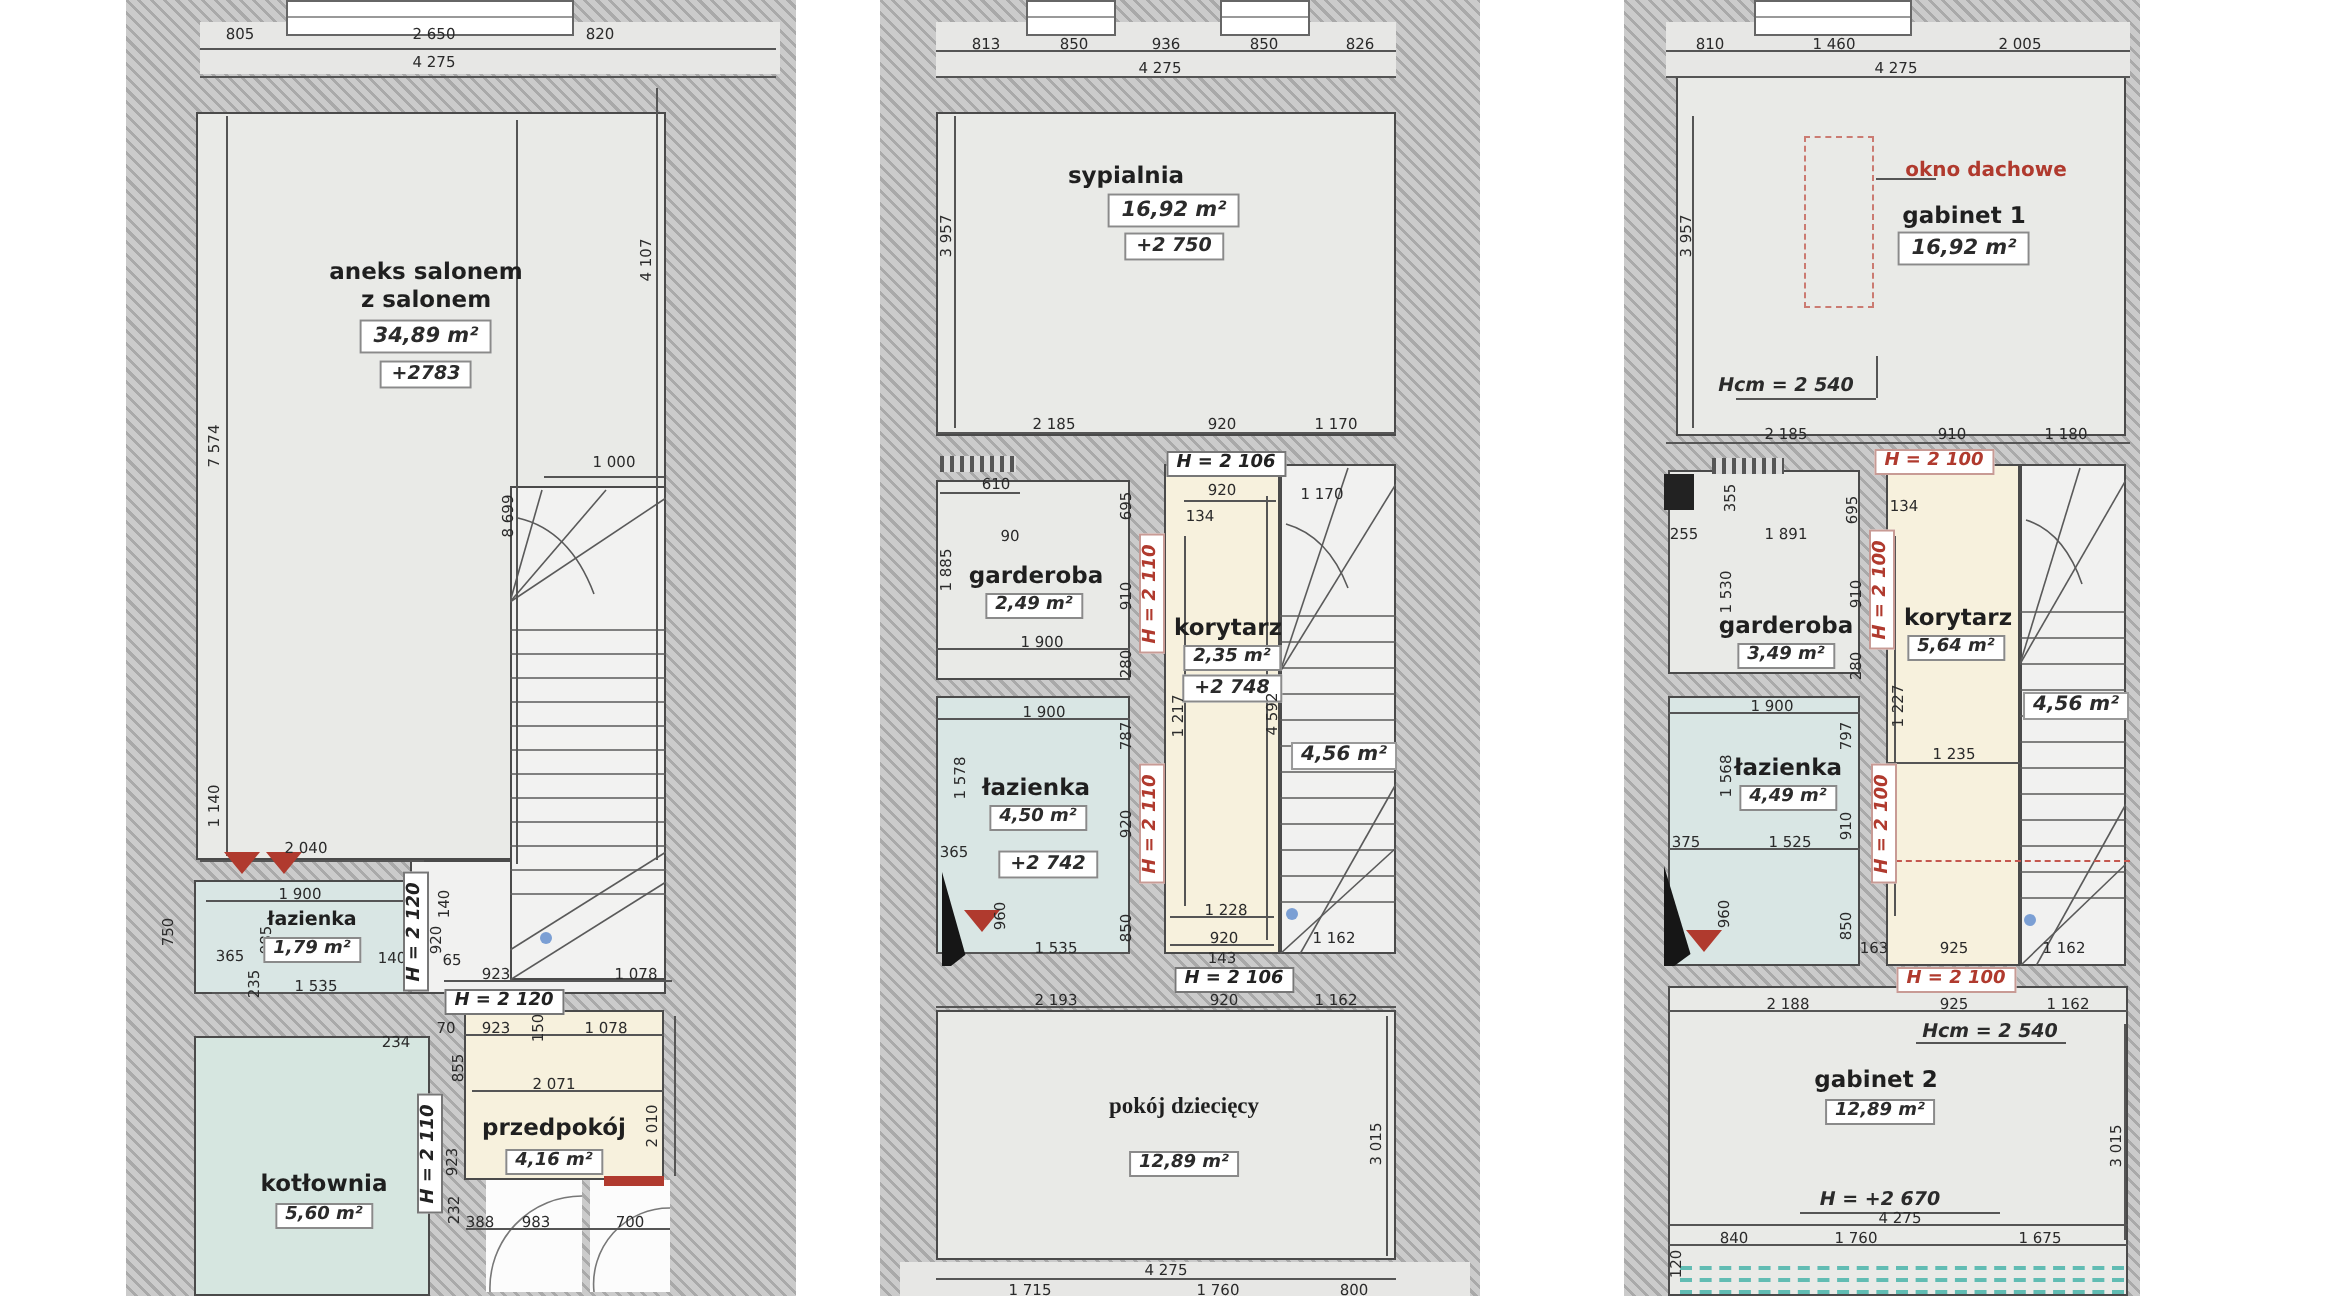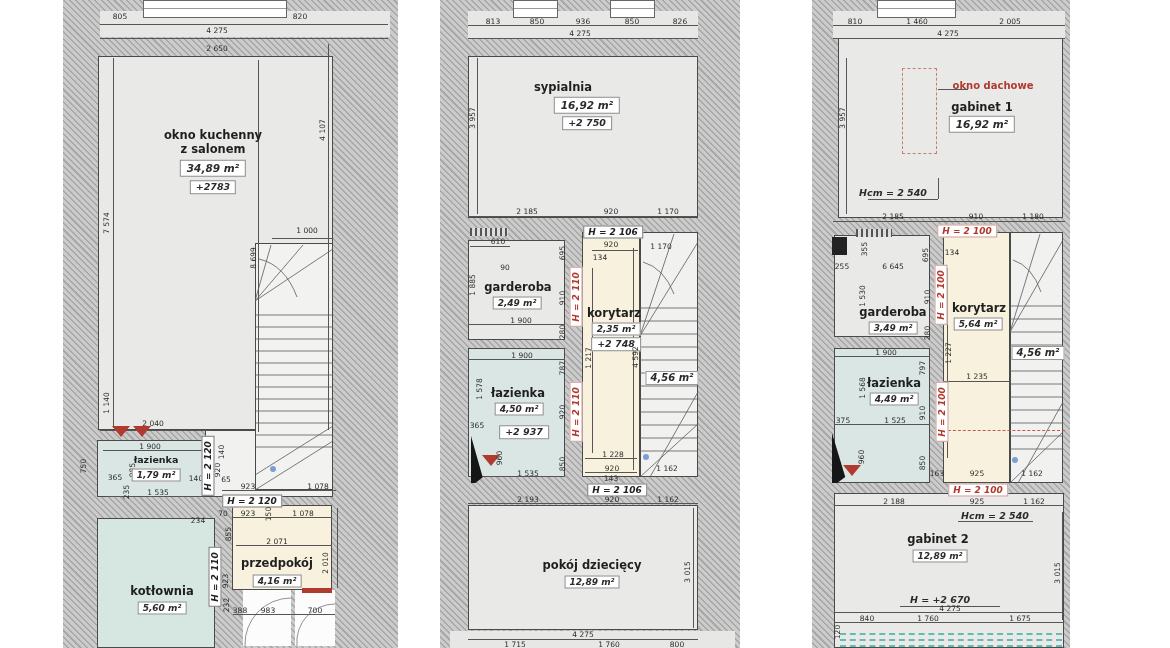--- a/index.html
+++ b/index.html
@@ -148,29 +148,29 @@
     <div class="ln" style="left: 106px; top: 496px; width: 99px; height: 1px;"></div>
     <div class="ln" style="left: 222px; top: 490px; width: 114px; height: 1px;"></div>
     <div class="ln" style="left: 232px; top: 517px; width: 100px; height: 1px;"></div>
     <div class="ln" style="left: 236px; top: 545px; width: 96px; height: 1px;"></div>
     <div class="ln" style="left: 233px; top: 614px; width: 102px; height: 1px;"></div>
     <div class="ln" style="left: 337px; top: 508px; width: 1px; height: 80px;"></div>
     <div class="bx rr" style="left: 302px; top: 588px; width: 30px; height: 5px;"></div>
     <div class="rtri" style="left: 112px; top: 426px;"></div>
     <div class="rtri" style="left: 133px; top: 426px;"></div>
     <div class="lbl d" style="left: 120px; top: 17px;">805</div>
-    <div class="lbl d" style="left: 217px; top: 17px; margin-top: 32px;">2 650</div>
+    <div class="lbl d" style="left: 217px; top: 17px;">2 650</div>
     <div class="lbl d" style="left: 300px; top: 17px;">820</div>
     <div class="lbl d" style="left: 217px; top: 31px;">4 275</div>
     <div class="lbl dv" style="left: 323px; top: 130px;">4 107</div>
     <div class="lbl dv" style="left: 107px; top: 223px;">7 574</div>
     <div class="lbl dv" style="left: 254px; top: 258px;">8 699</div>
     <div class="lbl d" style="left: 307px; top: 231px;">1 000</div>
     <div class="lbl dv" style="left: 107px; top: 403px;">1 140</div>
-    <div class="lbl n" style="left: 213px; top: 136px;">okno kuchenny</div>
+    <div class="lbl n" style="left: 213px; top: 136px;">aneks salonem</div>
     <div class="lbl n" style="left: 213px; top: 150px;">z salonem</div>
     <div class="lbl ab" style="left: 213px; top: 168px;">34,89 m²</div>
     <div class="lbl lb" style="left: 213px; top: 187px;">+2783</div>
     <div class="lbl d" style="left: 153px; top: 424px;">2 040</div>
     <div class="lbl d" style="left: 150px; top: 447px;">1 900</div>
     <div class="lbl dv" style="left: 84px; top: 466px;">750</div>
     <div class="lbl dv" style="left: 133px; top: 470px;">985</div>
     <div class="lbl d" style="left: 115px; top: 478px;">365</div>
     <div class="lbl dv" style="left: 127px; top: 492px;">235</div>
     <div class="lbl d" style="left: 158px; top: 493px;">1 535</div>
@@ -262,36 +262,36 @@
     <div class="lbl ab s" style="left: 616px; top: 329px;">2,35 m²</div>
     <div class="lbl lb" style="left: 616px; top: 344px;">+2 748</div>
     <div class="lbl dv" style="left: 589px; top: 358px;">1 217</div>
     <div class="lbl dv" style="left: 636px; top: 357px;">4 592</div>
     <div class="lbl itb" style="left: 672px; top: 378px;">4,56 m²</div>
     <div class="lbl d" style="left: 522px; top: 356px;">1 900</div>
     <div class="lbl dv" style="left: 563px; top: 368px;">787</div>
     <div class="lbl dv" style="left: 480px; top: 389px;">1 578</div>
     <div class="lbl n" style="left: 518px; top: 394px;">łazienka</div>
     <div class="lbl ab s" style="left: 519px; top: 409px;">4,50 m²</div>
-    <div class="lbl lb" style="left: 524px; top: 432px;">+2 937</div>
+    <div class="lbl lb" style="left: 524px; top: 432px;">+2 742</div>
     <div class="lbl d" style="left: 477px; top: 426px;">365</div>
     <div class="lbl dv" style="left: 563px; top: 412px;">920</div>
     <div class="lbl hbvr" style="left: 576px; top: 412px;">H = 2 110</div>
     <div class="lbl dv" style="left: 500px; top: 458px;">960</div>
     <div class="lbl dv" style="left: 563px; top: 464px;">850</div>
     <div class="lbl d" style="left: 528px; top: 474px;">1 535</div>
     <div class="lbl d" style="left: 613px; top: 455px;">1 228</div>
     <div class="lbl d" style="left: 612px; top: 469px;">920</div>
     <div class="lbl d" style="left: 611px; top: 479px;">143</div>
     <div class="lbl hb" style="left: 617px; top: 490px;">H = 2 106</div>
     <div class="lbl d" style="left: 667px; top: 469px;">1 162</div>
     <div class="lbl d" style="left: 528px; top: 500px;">2 193</div>
     <div class="lbl d" style="left: 612px; top: 500px;">920</div>
     <div class="lbl d" style="left: 668px; top: 500px;">1 162</div>
-    <div class="lbl n" style="left: 592px; top: 566px;">pokój dziecięcy</div>
+    <div class="lbl n" style="left: 592px; top: 554px; font-family: Liberation Serif, serif;">pokój dziecięcy</div>
     <div class="lbl ab s" style="left: 592px; top: 582px;">12,89 m²</div>
     <div class="lbl dv" style="left: 688px; top: 572px;">3 015</div>
     <div class="lbl d" style="left: 583px; top: 635px;">4 275</div>
     <div class="lbl d" style="left: 515px; top: 645px;">1 715</div>
     <div class="lbl d" style="left: 609px; top: 645px;">1 760</div>
     <div class="lbl d" style="left: 677px; top: 645px;">800</div>
     <div class="hatch" style="left: 812px; top: 0px; width: 258px; height: 648px;"></div>
     <div class="band" style="left: 833px; top: 11px; width: 232px; height: 28px;"></div>
     <div class="win" style="left: 877px; top: 0px; width: 79px; height: 18px;"></div>
     <div class="xhatch" style="left: 856px; top: 229px; width: 36px; height: 8px;"></div>
@@ -333,21 +333,21 @@
     <div class="lbl red" style="left: 993px; top: 86px;">okno dachowe</div>
     <div class="lbl n" style="left: 982px; top: 108px;">gabinet 1</div>
     <div class="lbl ab" style="left: 982px; top: 124px;">16,92 m²</div>
     <div class="lbl it" style="left: 893px; top: 193px;">Hcm = 2 540</div>
     <div class="lbl d" style="left: 893px; top: 217px;">2 185</div>
     <div class="lbl d" style="left: 976px; top: 217px;">910</div>
     <div class="lbl d" style="left: 1033px; top: 217px;">1 180</div>
     <div class="lbl hbr" style="left: 967px; top: 231px;">H = 2 100</div>
     <div class="lbl dv" style="left: 865px; top: 249px;">355</div>
     <div class="lbl d" style="left: 842px; top: 267px;">255</div>
-    <div class="lbl d" style="left: 893px; top: 267px;">6 645</div>
+    <div class="lbl d" style="left: 893px; top: 267px;">1 891</div>
     <div class="lbl dv" style="left: 926px; top: 255px;">695</div>
     <div class="lbl d" style="left: 952px; top: 253px;">134</div>
     <div class="lbl dv" style="left: 863px; top: 296px;">1 530</div>
     <div class="lbl dv" style="left: 928px; top: 297px;">910</div>
     <div class="lbl hbvr" style="left: 941px; top: 295px;">H = 2 100</div>
     <div class="lbl n" style="left: 893px; top: 313px;">garderoba</div>
     <div class="lbl ab s" style="left: 893px; top: 328px;">3,49 m²</div>
     <div class="lbl dv" style="left: 928px; top: 333px;">280</div>
     <div class="lbl d" style="left: 886px; top: 353px;">1 900</div>
     <div class="lbl n" style="left: 979px; top: 309px;">korytarz</div>

